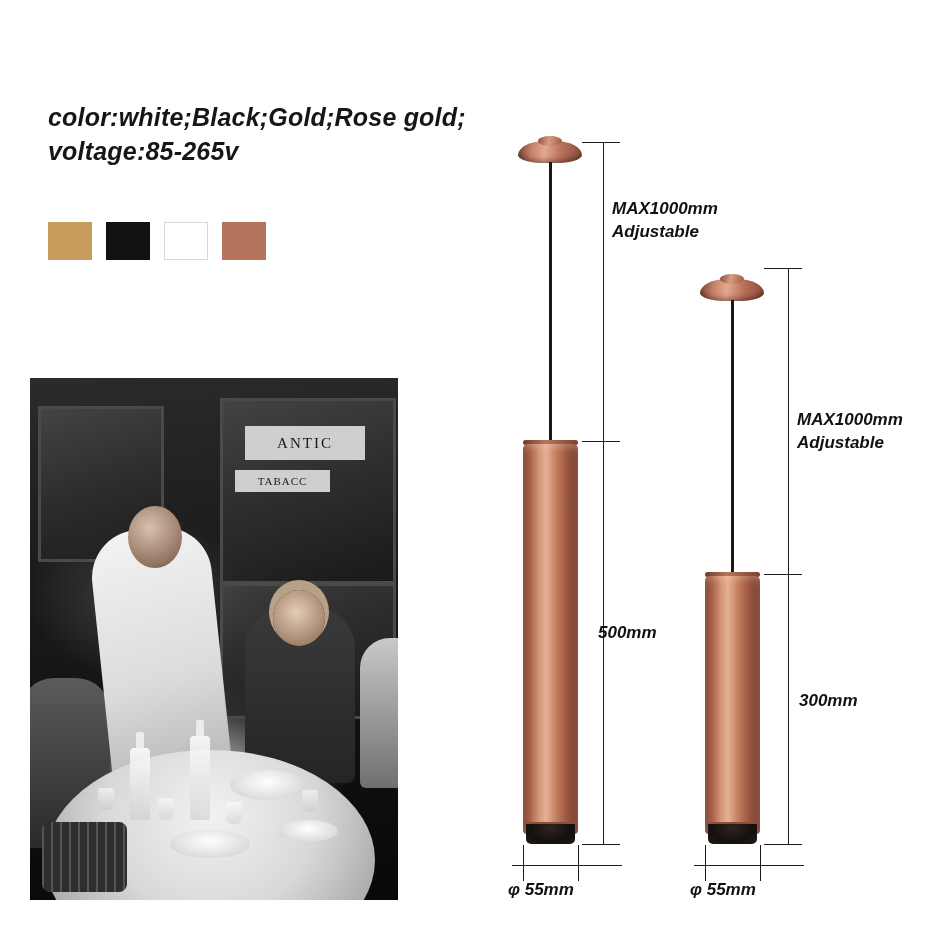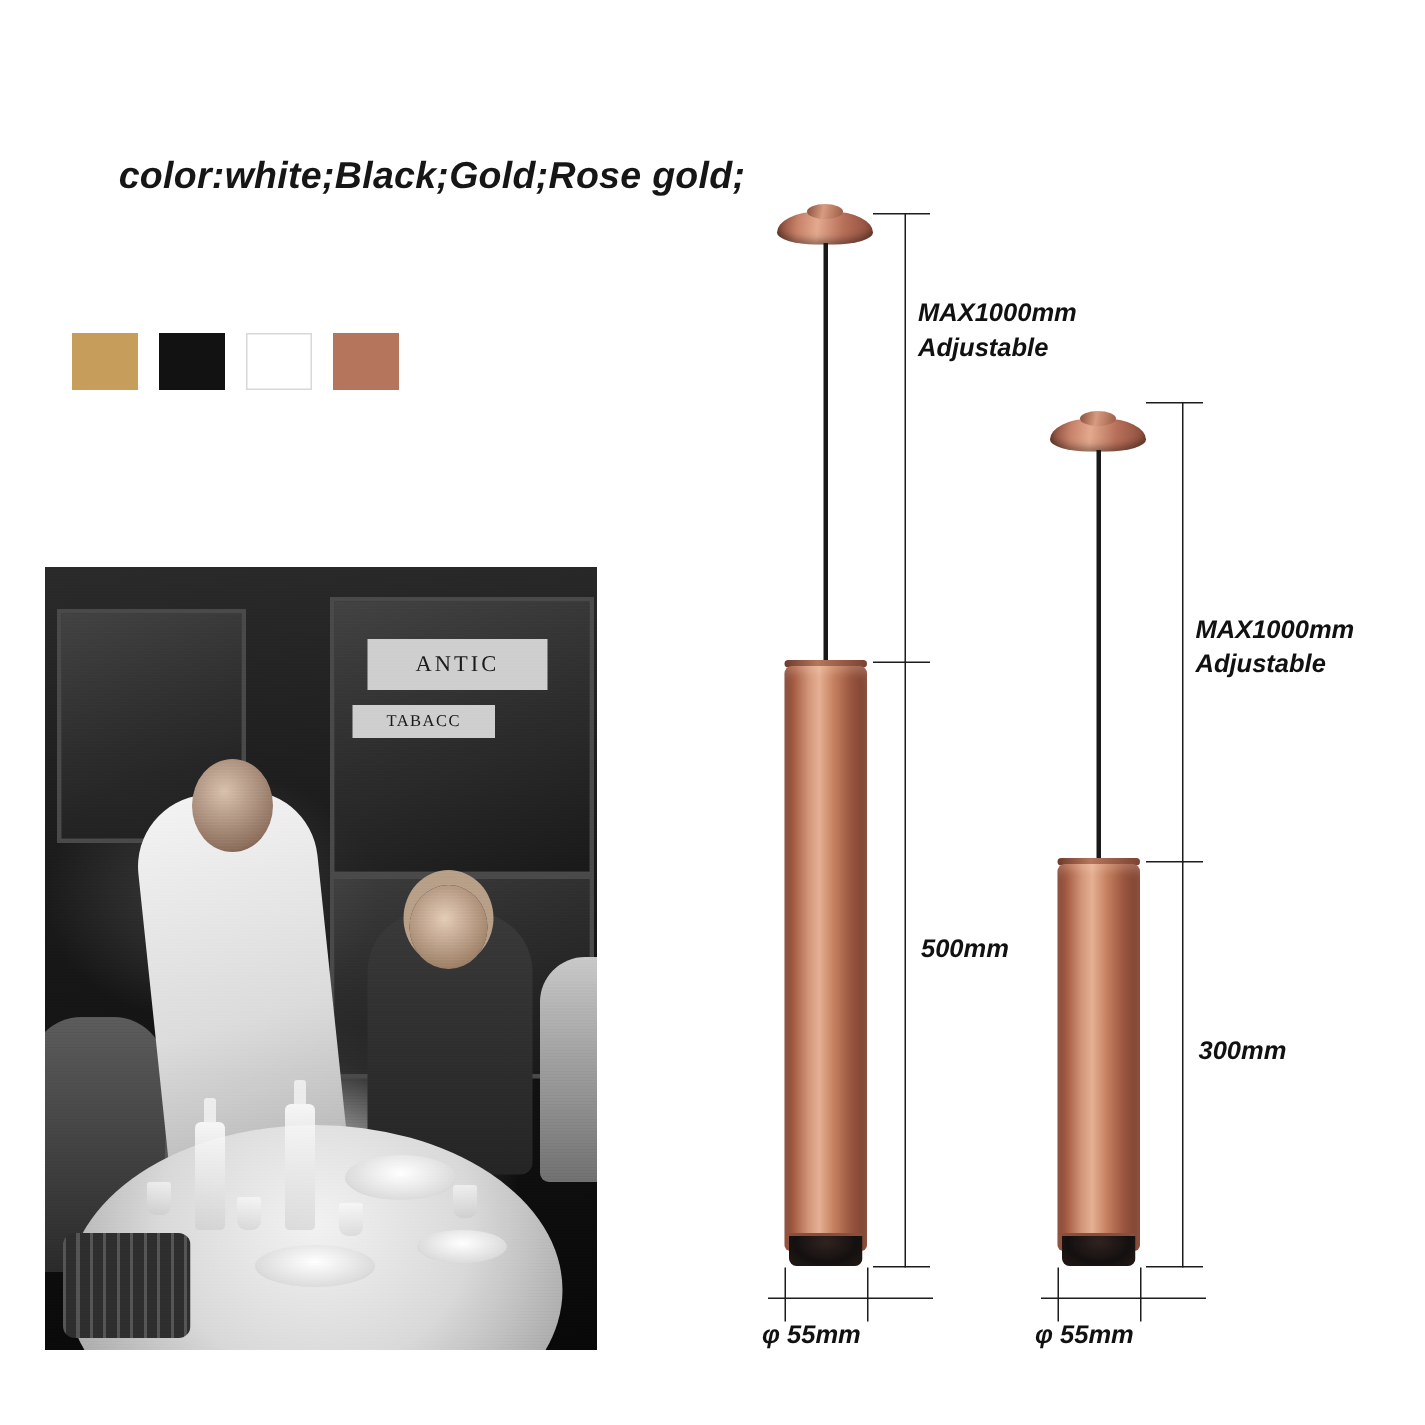--- a/index.html
+++ b/index.html
@@ -14,21 +14,20 @@
     font-family: "Liberation Sans", sans-serif;
     overflow: hidden;
   }
 
   
   .spec-block {
     position: absolute;
     left: 48px;
     top: 100px;
     width: 480px;
-    text-align: center;
   }
   .spec-line {
     font-size: 25px;
     font-style: italic;
     font-weight: bold;
     color: #161616;
     line-height: 34px;
     letter-spacing: 0.2px;
     white-space: nowrap;
   }
@@ -272,20 +271,21 @@
     line-height: 22px;
     white-space: nowrap;
   }
   .dim-label.two-line { line-height: 23px; }
 </style>
 </head>
 <body>
 
 <div class="spec-block">
   <div class="spec-line">color:white;Black;Gold;Rose gold;</div>
+  <div class="spec-line">voltage:85-265v</div>
 </div>
 
 <div class="swatches">
   <div class="swatch" style="background:#c79d5c;"></div>
   <div class="swatch" style="background:#121212;"></div>
   <div class="swatch" style="background:#ffffff;border:1px solid #d8d8d8;box-sizing:border-box;"></div>
   <div class="swatch" style="background:#b5745c;"></div>
 </div>
 
 <div class="photo">
@@ -336,21 +336,21 @@
 <div class="dim-tick" style="left:582px;top:142px;width:38px;"></div>
 <div class="dim-tick" style="left:582px;top:441px;width:38px;"></div>
 <div class="dim-line-v" style="left:603px;top:142px;height:300px;"></div>
 <div class="dim-label two-line" style="left:612px;top:197px;">
   <div>MAX1000mm</div>
   <div>Adjustable</div>
 </div>
 
 <div class="dim-line-v" style="left:603px;top:441px;height:404px;"></div>
 <div class="dim-tick" style="left:582px;top:844px;width:38px;"></div>
-<div class="dim-label" style="left:614px;top:622px;">500mm</div>
+<div class="dim-label" style="left:598px;top:622px;">500mm</div>
 
 <div class="dim-tick-v" style="left:523px;top:845px;height:36px;"></div>
 <div class="dim-tick-v" style="left:578px;top:845px;height:36px;"></div>
 <div class="dim-line-h" style="left:512px;top:865px;width:110px;"></div>
 <div class="dim-label" style="left:508px;top:879px;">φ 55mm</div>
 
 <div class="lamp">
   <div class="canopy" style="left:700px;top:279px;width:64px;height:22px;"></div>
   <div class="canopy-cap" style="left:720px;top:274px;width:24px;height:10px;"></div>
   <div class="cord" style="left:731px;top:300px;height:275px;"></div>

